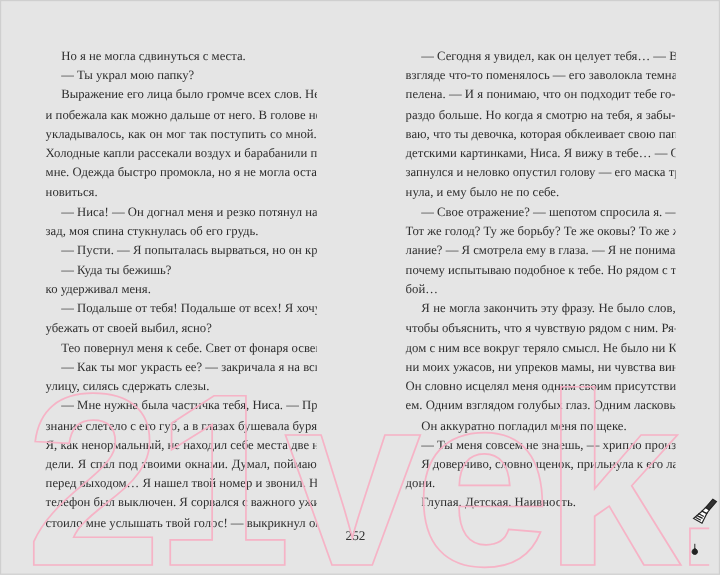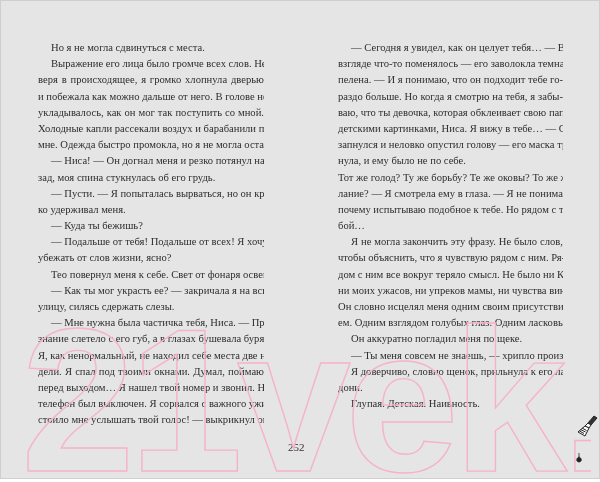--- a/index.html
+++ b/index.html
@@ -35,53 +35,55 @@
       position: absolute; left: 20px; top: 320px; width: 570px; height: 160px;
       pointer-events: none;
     }
   </style>
 </head>
 <body>
 
 <div class="frame">
   <div class="page page-left" id="left-page">
       <span class="line indent last">Но я не могла сдвинуться с места.</span>
+      <span class="line indent last">— Ты украл мою папку?</span>
       <span class="line indent">Выражение его лица было громче всех слов. Не</span>
-      <span class="line">веря в происходящее, я громко хлопнула дверью</span>
       <span class="line">и побежала как можно дальше от него. В голове не</span>
       <span class="line">укладывалось, как он мог так поступить со мной.</span>
       <span class="line">Холодные капли рассекали воздух и барабанили по</span>
       <span class="line">мне. Одежда быстро промокла, но я не могла оста-</span>
+      <span class="line last">новиться.</span>
       <span class="line indent">— Ниса! — Он догнал меня и резко потянул на-</span>
       <span class="line last">зад, моя спина стукнулась об его грудь.</span>
       <span class="line indent">— Пусти. — Я попыталась вырваться, но он креп-</span>
+      <span class="line indent last">— Куда ты бежишь?</span>
       <span class="line last">ко удерживал меня.</span>
-      <span class="line indent last">— Куда ты бежишь?</span>
       <span class="line indent">— Подальше от тебя! Подальше от всех! Я хочу</span>
-      <span class="line last">убежать от слов жизни, ясно?</span>
+      <span class="line last">убежать от своей выбил, ясно?</span>
       <span class="line indent">Тео повернул меня к себе. Свет от фонаря освещал</span>
       <span class="line indent">— Как ты мог украсть ее? — закричала я на всю</span>
       <span class="line last">улицу, силясь сдержать слезы.</span>
       <span class="line indent">— Мне нужна была частичка тебя, Ниса. — При-</span>
       <span class="line">знание слетело с его губ, а в глазах бушевала буря. —</span>
       <span class="line">Я, как ненормальный, не находил себе места две не-</span>
       <span class="line">дели. Я спал под твоими окнами. Думал, поймаю</span>
       <span class="line">перед выходом… Я нашел твой номер и звонил. Но</span>
       <span class="line">телефон был выключен. Я сорвался с важного ужина,</span>
       <span class="line">стоило мне услышать твой голос! — выкрикнул он.</span>
     </div>
   <div class="page page-right" id="right-page">
       <span class="line indent">— Сегодня я увидел, как он целует тебя… — В его</span>
       <span class="line">взгляде что-то поменялось — его заволокла темная</span>
       <span class="line">пелена. — И я понимаю, что он подходит тебе го-</span>
       <span class="line">раздо больше. Но когда я смотрю на тебя, я забы-</span>
       <span class="line">ваю, что ты девочка, которая обклеивает свою папку</span>
       <span class="line">детскими картинками, Ниса. Я вижу в тебе… — Он</span>
       <span class="line">запнулся и неловко опустил голову — его маска трес-</span>
       <span class="line last">нула, и ему было не по себе.</span>
+      <span class="line indent">— Свое отражение? — шепотом спросила я. —</span>
       <span class="line">Тот же голод? Ту же борьбу? Те же оковы? То же же-</span>
       <span class="line">лание? — Я смотрела ему в глаза. — Я не понимаю,</span>
       <span class="line">почему испытываю подобное к тебе. Но рядом с то-</span>
       <span class="line last">бой…</span>
       <span class="line indent">Я не могла закончить эту фразу. Не было слов,</span>
       <span class="line">чтобы объяснить, что я чувствую рядом с ним. Ря-</span>
       <span class="line">дом с ним все вокруг теряло смысл. Не было ни Клэр,</span>
       <span class="line">ни моих ужасов, ни упреков мамы, ни чувства вины.</span>
       <span class="line">Он словно исцелял меня одним своим присутстви-</span>
       <span class="line">ем. Одним взглядом голубых глаз. Одним ласковым</span>

